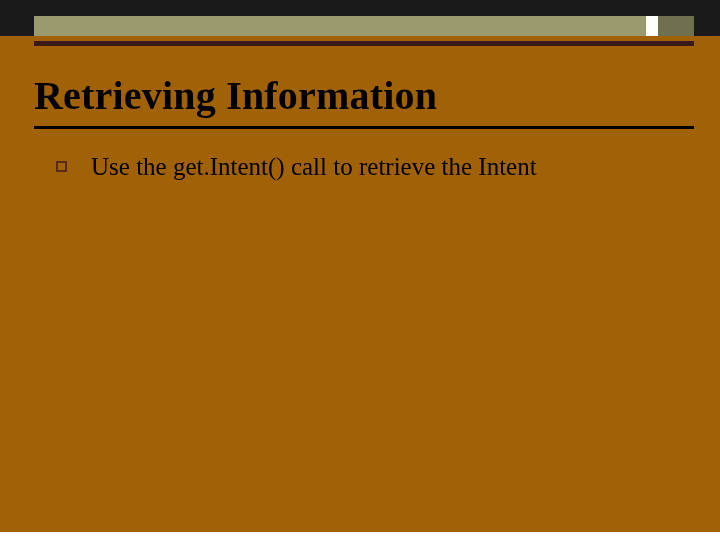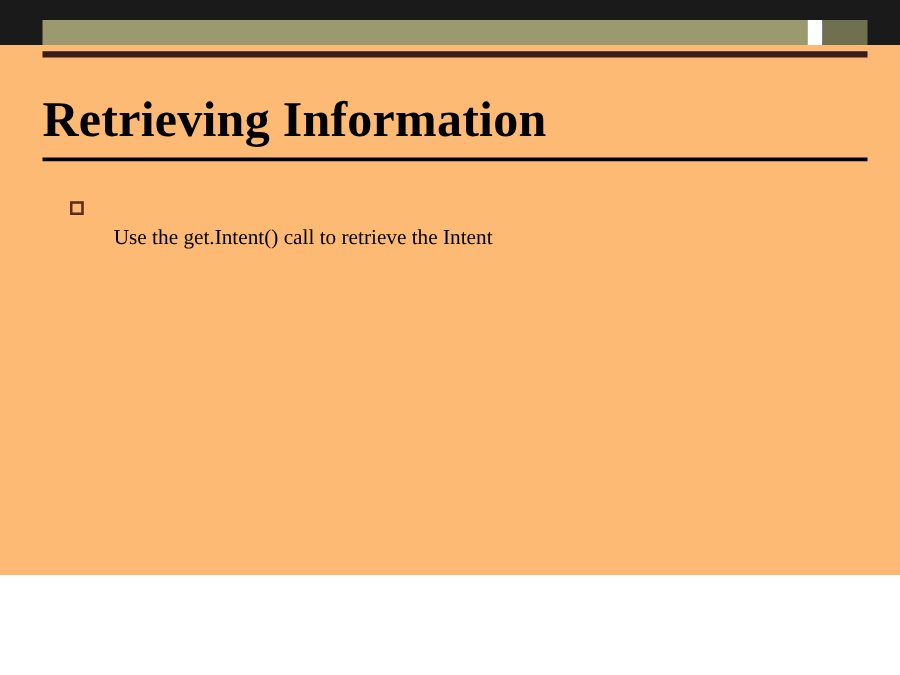--- a/index.html
+++ b/index.html
@@ -1,21 +1,21 @@
 <!DOCTYPE html>
 <html><head>
 <meta charset="utf-8">
 <style>
   * { margin: 0; padding: 0; box-sizing: border-box; }
   html, body { width: 720px; height: 540px; background: #ffffff; font-family: "Times New Roman", Times, serif; }
   .slide {
     width: 720px;
-    height: 460px;
+    height: 532px;
     position: relative;
-    background: #fdba74;
+    background: #a16207;
   }
   .top-band {
     position: absolute;
     top: 0; left: 0; right: 0;
     height: 36px;
     background: #1a1a1a;
   }
   .top-band .olive-left {
     position: absolute;
     left: 34px;
@@ -77,24 +77,23 @@
   }
   .bullet {
     width: 11px;
     height: 11px;
     border: 2px solid #5a2a1a;
     margin-top: 9px;
     margin-right: 24px;
     flex: 0 0 auto;
   }
   .item-text {
-    font-size: 17px;
+    font-size: 25px;
     line-height: 1.22;
     color: #000;
-    margin-top: 28px;
   }
 </style>
 </head>
 <body>
 
 <div class="slide">
   <div class="top-band">
     <div class="olive-left"></div>
     <div class="white-gap"></div>
     <div class="olive-right"></div>

